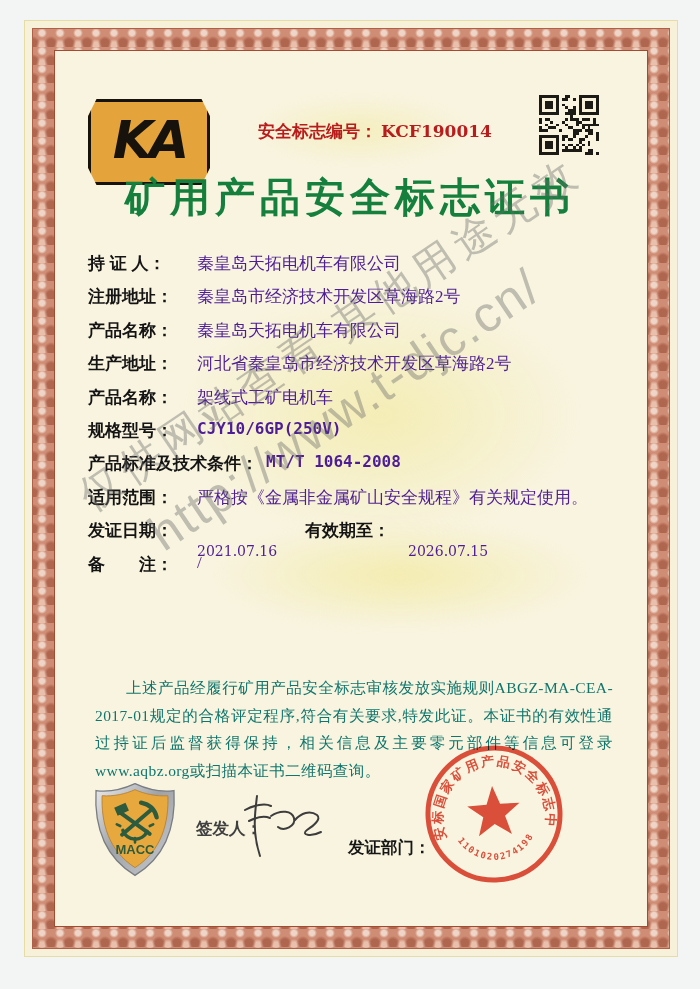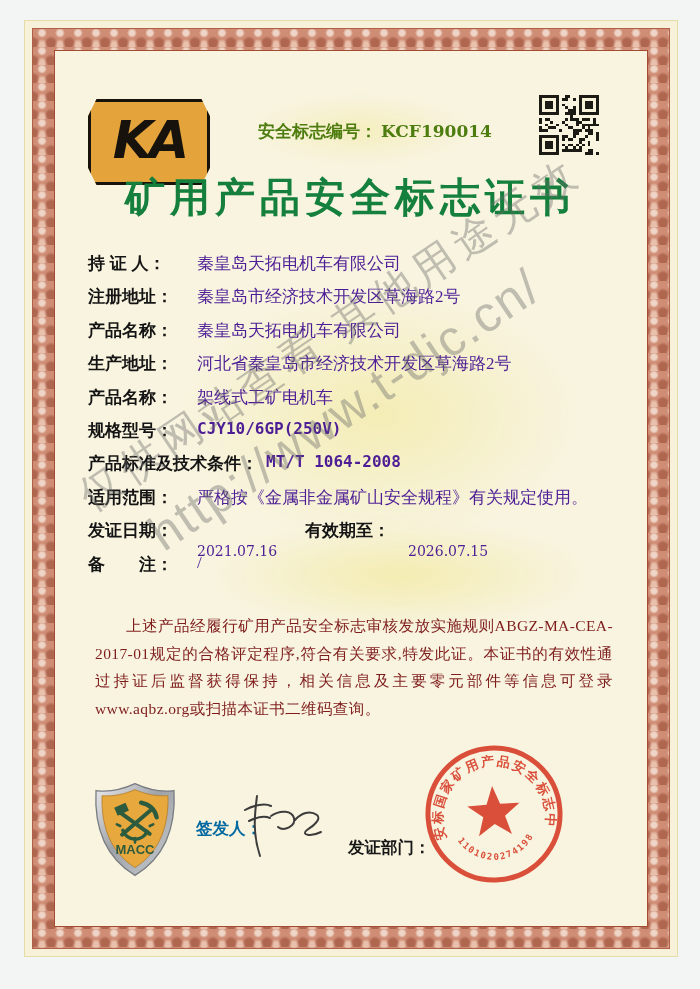--- a/index.html
+++ b/index.html
@@ -23,45 +23,45 @@
   .blob{position:absolute;pointer-events:none;filter:blur(5px);}
   .blob1{left:180px;top:290px;width:400px;height:250px;background:radial-gradient(ellipse at center, rgba(240,228,130,.45), rgba(240,228,130,0) 70%);}
   .blob2{left:210px;top:520px;width:380px;height:110px;background:radial-gradient(ellipse at center, rgba(240,228,130,.5), rgba(240,228,130,0) 70%);}
   .blob3{left:250px;top:95px;width:220px;height:70px;background:radial-gradient(ellipse at center, rgba(240,228,130,.35), rgba(240,228,130,0) 70%);}
 
   
   .ka{position:absolute;left:88px;top:99px;width:116px;height:80px;background:#e4a33b;border:3px solid #17130c;
       clip-path:polygon(7% 0%,93% 0%,100% 20%,100% 80%,93% 100%,7% 100%,0% 80%,0% 20%);
       display:flex;align-items:center;justify-content:center;text-align:center;}
   .ka span{font-family:"DejaVu Sans",sans-serif;font-weight:900;font-style:italic;font-size:52px;color:#17130c;letter-spacing:-4px;transform:translateY(-2px);}
-  .markno{position:absolute;left:258px;top:120px;font-size:17px;font-weight:bold;color:#4d7c0f;white-space:nowrap;}
+  .markno{position:absolute;left:258px;top:120px;font-size:17px;font-weight:bold;color:#b91c1c;white-space:nowrap;}
   .markno .val{font-family:"DejaVu Serif",serif;font-weight:bold;margin-left:4px;}
   .qr{position:absolute;left:539px;top:94px;width:60px;height:62px;}
 
   .title{position:absolute;left:0;right:0;top:170px;text-align:center;
     font-family:"DejaVu Serif","Liberation Serif",serif;font-weight:900;font-size:40px;color:#15803d;letter-spacing:5px;}
 
   
   .fields{position:absolute;left:88px;top:252px;width:528px;}
   .frow{height:33.4px;display:flex;align-items:flex-start;white-space:nowrap;}
   .f-label{font-weight:bold;font-size:17px;color:#141414;min-width:107px;}
   .f-value{font-family:"Liberation Serif",serif;font-size:17px;color:#4c1d95;margin-left:2px;}
   .f-value.mono{font-family:"DejaVu Sans Mono",monospace;font-weight:bold;font-size:16px;}
   .f-value.date{font-family:"DejaVu Serif",serif;font-weight:normal;font-size:14px;margin-top:24px;}
   .lbl2{min-width:0;}
   .v1{min-width:108px;}
 
   
-  .statement{position:absolute;left:95px;top:612px;width:518px;
-    font-family:"Liberation Serif",serif;font-size:15.5px;line-height:27.5px;color:#7f1d1d;
+  .statement{position:absolute;left:95px;top:674px;width:518px;
+    font-family:"Liberation Serif",serif;font-size:15.5px;line-height:27.5px;color:#0f766e;
     text-indent:2em;text-align:justify;letter-spacing:.4px;font-weight:500;}
 
   
   .shield{position:absolute;left:90px;top:781px;width:90px;height:97px;}
-  .signer{position:absolute;left:196px;top:818px;font-size:16.5px;font-weight:bold;color:#0369a1;}
+  .signer{position:absolute;left:196px;top:818px;font-size:16.5px;font-weight:bold;color:#404040;}
   .signature{position:absolute;left:237px;top:790px;}
   .issuer{position:absolute;left:348px;top:818px;font-size:16.5px;font-weight:bold;color:#161616;margin-top:19px;}
   .seal{position:absolute;left:420px;top:740px;width:148px;height:148px;opacity:.88;mix-blend-mode:multiply;transform:rotate(-4deg);}
 
   
   .watermark{position:absolute;left:20px;top:300px;width:660px;text-align:center;
     transform:rotate(-34deg);transform-origin:50% 50%;pointer-events:none;z-index:9;
     color:rgba(105,105,105,.40);font-family:"Liberation Sans",sans-serif;}
   .wm1{font-size:42px;letter-spacing:6px;white-space:nowrap;}
   .wm2{font-size:50px;letter-spacing:2px;white-space:nowrap;margin-top:14px;margin-left:-60px;}

